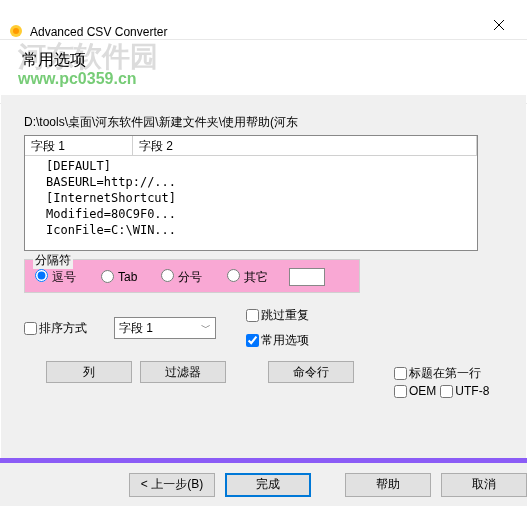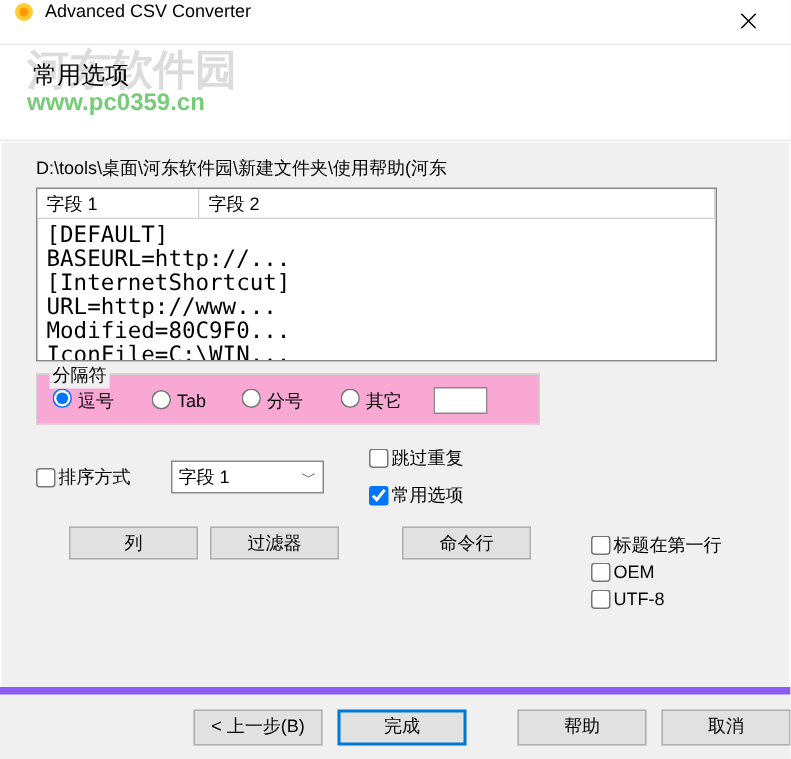--- a/index.html
+++ b/index.html
@@ -1,31 +1,31 @@
 <!DOCTYPE html>
 <html><head>
 <meta charset="utf-8">
 <style>
 * { box-sizing: border-box; margin: 0; padding: 0; }
 body { font-family: "Microsoft YaHei", "SimSun", sans-serif; font-size: 12px; background: #fff; width: 527px; height: 506px; position: relative; overflow: hidden; }
-.titlebar { height: 30px; background: #fff; display: flex; align-items: flex-start; padding: 0 8px; border-bottom: 1px solid #e8e8e8; }
+.titlebar { height: 40px; background: #fff; display: flex; align-items: flex-end; padding: 0 8px; border-bottom: 1px solid #e8e8e8; }
 .titlebar-icon { width: 16px; height: 16px; margin-right: 6px; }
 .titlebar-text { flex: 1; font-size: 12px; color: #000; }
 .titlebar-close { width: 40px; height: 28px; display: flex; align-items: center; justify-content: center; font-size: 14px; color: #000; }
 .header-area { position: relative; height: 64px; background: #fff; border-bottom: 1px solid #e8e8e8; }
 .header-text { position: absolute; left: 22px; top: 10px; font-size: 16px; color: #000; z-index: 2; }
 .branding { position: absolute; left: 18px; top: 0; z-index: 1; }
 .brand1 { font-size: 28px; font-weight: bold; color: #dcdcdc; font-family: "Microsoft YaHei", sans-serif; line-height: 1.2; }
 .brand2 { font-size: 16px; font-weight: bold; color: #77cc77; font-family: Arial, sans-serif; margin-top: -4px; }
 .main { padding: 10px 24px; }
 .path-label { font-size: 12px; margin-bottom: 4px; word-break: break-all; }
 .listbox-wrap { border: 1px solid #888; width: 454px; height: 116px; overflow: hidden; background: #fff; margin-bottom: 6px; position: relative; }
 .listbox-headers { display: flex; border-bottom: 1px solid #d0d0d0; height: 20px; }
 .listbox-header { flex: 0 0 108px; padding: 2px 6px; font-size: 12px; border-right: 1px solid #d0d0d0; background: #fff; }
-.listbox-body { padding: 2px 6px; font-family: "SimSun", monospace; font-size: 15px; line-height: 16px; }
+.listbox-body { padding: 2px 21px; font-family: "SimSun", monospace; font-size: 12px; line-height: 16px; }
 .listbox-body div { white-space: nowrap; overflow: hidden; }
 .groupbox { border: 1px solid #d0d0d0; position: relative; padding: 8px 10px 6px 10px; margin-top: 2px; }
 .groupbox-title { position: absolute; top: -8px; left: 8px; background: #f0f0f0; padding: 0 2px; font-size: 12px; }
 .sep-row { display: flex; align-items: center; gap: 2px; }
 .radio { display: flex; align-items: flex-start; gap: 4px; font-size: 12px; }
 .radio input { width: 13px; height: 13px; }
 .right-checks { position: absolute; left: 394px; top: 261px; display: flex; flex-direction: column; gap: 2px; }
 .check-row { display: flex; align-items: center; gap: 2px; font-size: 12px; }
 .check-row input[type=checkbox] { width: 13px; height: 13px; }
 .row2 { display: flex; align-items: center; gap: 8px; margin-top: 14px; }
@@ -75,21 +75,20 @@
 
   <div class="listbox-wrap">
     <div class="listbox-headers">
       <div class="listbox-header">字段 1</div>
       <div class="listbox-header" style="flex:1">字段 2</div>
     </div>
     <div class="listbox-body">
       <div>[DEFAULT]</div>
       <div>BASEURL=http://...</div>
       <div>[InternetShortcut]</div>
-      <div>URL=http://www...</div>
       <div>Modified=80C9F0...</div>
       <div>IconFile=C:\WIN...</div>
     </div>
   </div>
 
   <div style="display:flex; gap:12px; align-items:flex-start;">
     <div class="groupbox" style="width:336px; background:#f9a8d4;">
       <span class="groupbox-title">分隔符</span>
       <div class="sep-row">
         <label class="radio" style="width:64px">
@@ -111,21 +110,21 @@
         <input class="other-input" type="text" style="">
       </div>
     </div>
   </div>
 
   <div class="right-checks">
     <label class="check-row">
       <input type="checkbox" style="">
       <span>标题在第一行</span>
     </label>
-    <div style="display:flex; gap:4px;flex-direction:column;">
+    <div style="display:flex; gap:4px;">
       <label class="check-row">
         <input type="checkbox" style="">
         <span>OEM</span>
       </label>
       <label class="check-row">
         <input type="checkbox" style="">
         <span>UTF-8</span>
       </label>
     </div>
   </div>

